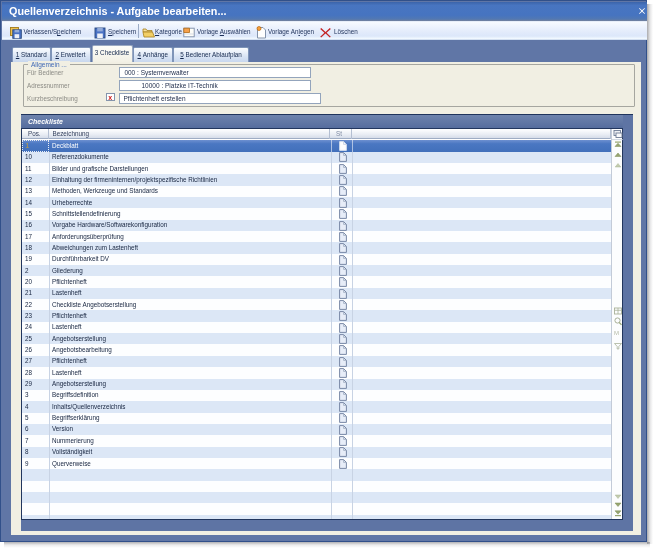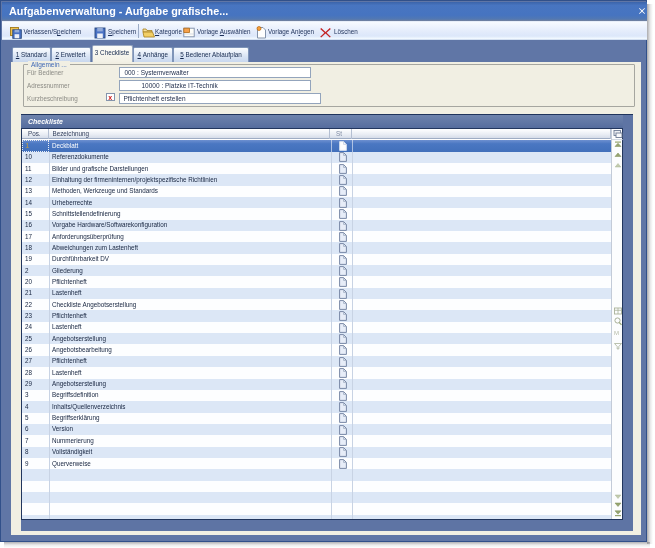--- a/index.html
+++ b/index.html
@@ -72,21 +72,21 @@
   
   #strip { position:absolute; left:589px; top:0; width:10.9px; height:390px;
      background:#fcfdfe; border-left:1px solid #c3cbd8; z-index:4; }
   #strip svg { position:absolute; left:0; top:0; }
 </style>
 </head>
 <body>
 <div id="stage">
   <div id="win">
     <div id="title">
-      <span class="t">Aufgabenverwaltung - Aufgabe grafische...</span>
+      <span class="t">Quellenverzeichnis - Aufgabe bearbeiten...</span>
       <svg style="position:absolute;left:637px;top:6px" width="6" height="6" viewBox="0 0 6 6">
           <path d="M0.4 0 L3 2.2 L5.6 0 L6 0.5 L3.6 3 L6 5.5 L5.6 6 L3 3.8 L0.4 6 L0 5.5 L2.4 3 L0 0.5 Z" fill="#fff"></path>
         </svg>
     </div>
     <div id="tbwrap">
       <svg style="position:absolute;left:8px;top:5px" width="12" height="12" viewBox="0 0 12 12">
         <rect x="0.5" y="0.5" width="8" height="8" fill="#eec14f" stroke="#a07a1a" stroke-width="0.9"></rect>
         <rect x="2.8" y="2.8" width="8.5" height="8.5" fill="#4a72c4" stroke="#27477e" stroke-width="0.9"></rect>
         <rect x="4.6" y="7.2" width="4.6" height="4" fill="#eef1f7"></rect>
         <rect x="4.6" y="2.8" width="4.6" height="2.6" fill="#93abd8"></rect>

